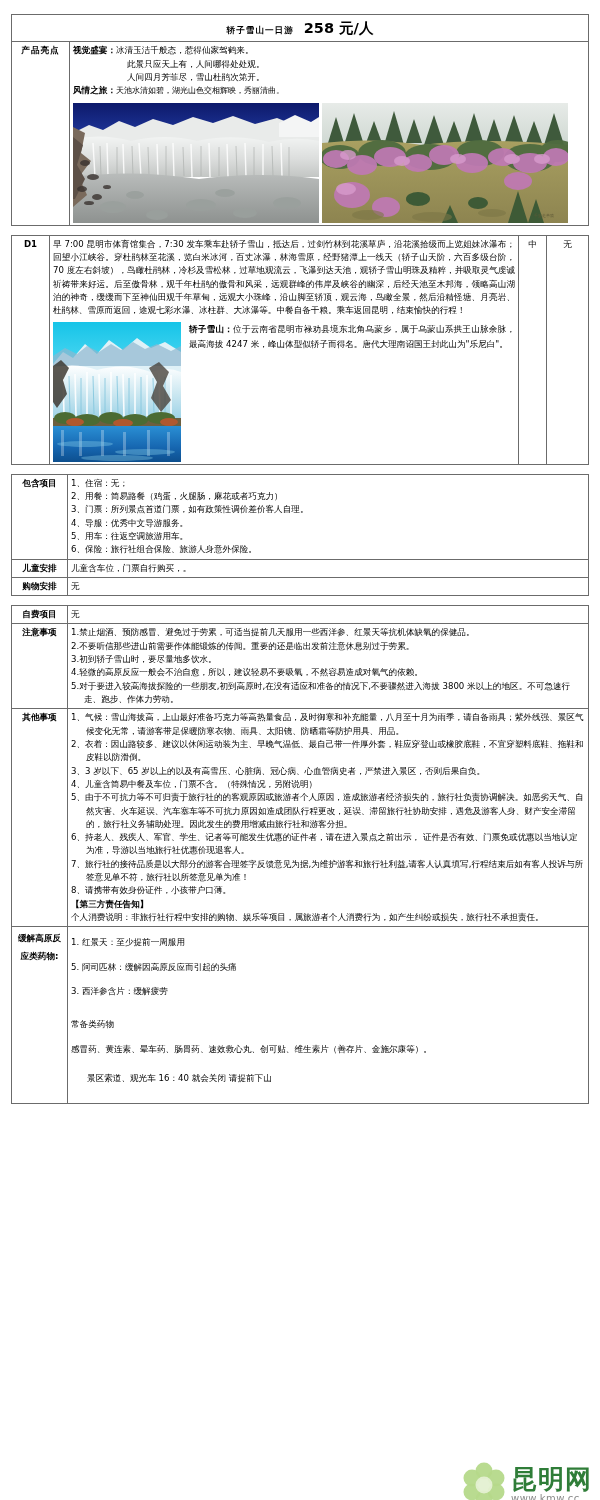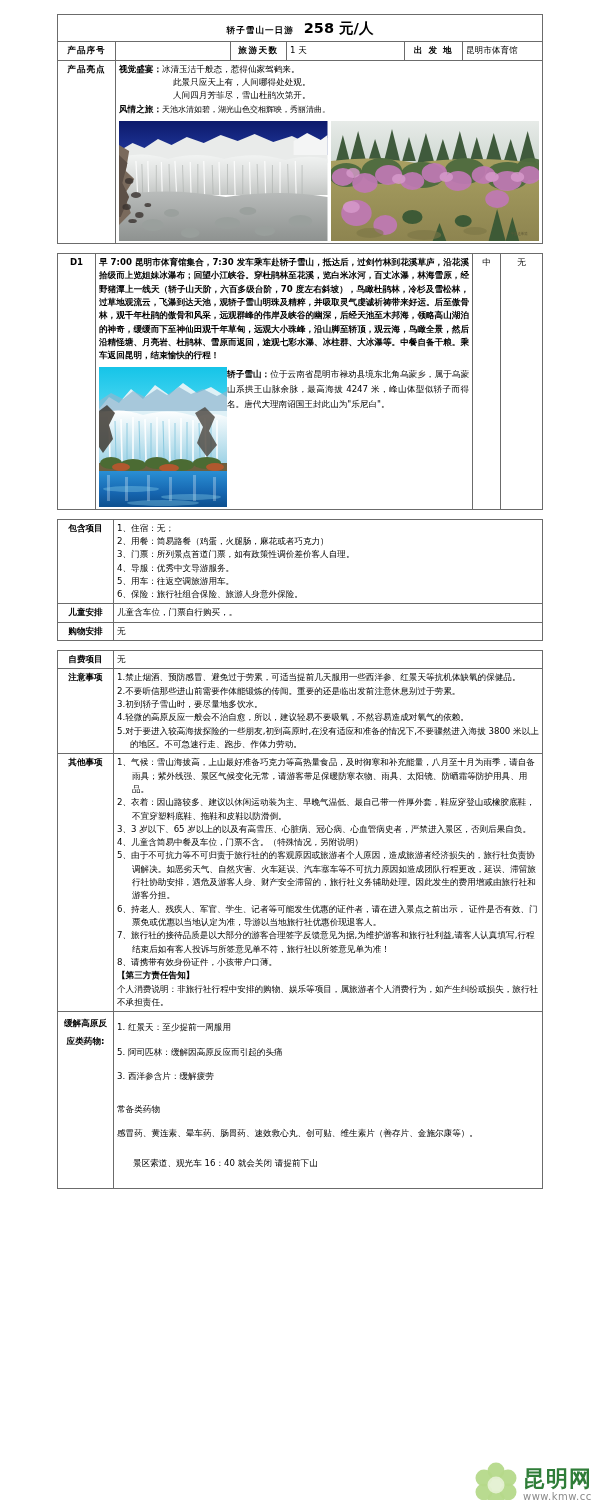--- a/index.html
+++ b/index.html
@@ -13,21 +13,21 @@
   .page{
     width:600px;
     min-height:1500px;
     position:relative;
     background:#fff;
     padding:0;
     box-sizing:border-box;
   }
   table.doc{
     border-collapse:collapse;
-    width:486px;
+    width:578px;
     margin:0 auto;
     table-layout:fixed;
     padding-left:24px;
   }
   table.doc td{
     border:1px solid #6b6b6b;
     vertical-align:top;
     padding:2px 3px;
     font-size:8.6px;
     line-height:1.55;
@@ -68,22 +68,22 @@
   .hl-line{white-space:nowrap;}
   .hl-line b{font-weight:bold;}
   .indent{display:inline-block;width:54px;}
   .photos{margin-top:5px;display:flex;gap:3px;}
   .photo{height:120px;border:0;display:block;}
   .photo.ice{width:246px;}
   .photo.flower{width:246px;}
   .center-mid{text-align:center;vertical-align:middle;font-weight:bold;font-size:9px;}
   .center-mid-n{text-align:center;vertical-align:middle;font-size:8.6px;}
   .itin-head{font-weight:bold;text-align:center;font-size:9px;letter-spacing:2px;vertical-align:middle;}
-  .itin-body p{margin:0;text-align:justify;text-justify:inter-ideograph;font-weight:bold;}
-  .d1-flow{margin-top:4px;display:flex;gap:0;align-items:flex-start;}
+  .itin-body p{margin:0;text-align:justify;text-justify:inter-ideograph;}
+  .d1-flow{margin-top:4px;display:flex;gap:8px;align-items:flex-start;}
   .d1-photo{width:128px;height:140px;flex:0 0 128px;}
   .d1-note{flex:1;font-size:8.6px;line-height:1.75;text-align:justify;}
   .d1-note b{font-weight:bold;}
   .list-cell p{margin:0;}
   .hang{padding-left:13px;text-indent:-13px;margin:0;}
   .hang2{padding-left:15px;text-indent:-15px;margin:0;}
   .note-blk{margin:0;}
   .med p{margin:0 0 11px 0;}
   .subhead{font-weight:bold;margin:5px 0 0 0;}
 
@@ -98,48 +98,40 @@
     pointer-events:none;
   }
   .wm-flower{position:relative;width:46px;height:46px;flex:0 0 46px;}
   .wm-flower span{
     position:absolute;left:50%;top:50%;
     width:17px;height:17px;border-radius:50%;
     background:#b5d98a;opacity:.95;
     transform-origin:50% 50%;
   }
   .wm-text{display:flex;flex-direction:column;line-height:1;}
-  .wm-cn{font-size:22px;font-weight:bold;color:#2f7d38;letter-spacing:1px;}
+  .wm-cn{font-size:26px;font-weight:bold;color:#2f7d38;letter-spacing:1px;}
   .wm-url{font-size:10px;color:#8a8a8a;letter-spacing:.5px;margin-top:2px;}
 </style>
 </head>
 <body>
 
 <div class="page">
 
   <table class="doc" style="margin-top:14px;">
     <colgroup>
       <col style="width:58px">
         <col style="width:115px">
         <col style="width:56px">
         <col style="width:118px">
         <col style="width:58px">
         <col>
     </colgroup>
     <tbody>
       <tr>
         <td class="title-cell" colspan="6"><span>轿子雪山一日游</span><span class="price">258 元/人</span></td>
-      </tr>
-      <tr>
-        <td class="lbl-left">产品序号</td>
-        <td class="val"></td>
-        <td class="lbl">旅游天数</td>
-        <td class="val">1 天</td>
-        <td class="lbl">出 发 地</td>
-        <td class="val">昆明市体育馆</td>
       </tr>
       <tr>
         <td class="lbl-left">产品亮点</td>
         <td colspan="5">
           <div class="hl-line">
             <b>视觉盛宴：</b><span>冰清玉洁千般态，惹得仙家驾鹤来。</span>
           </div>
           <div class="hl-line">
             <span class="indent"></span><span>此景只应天上有，人间哪得处处观。</span>
           </div>

